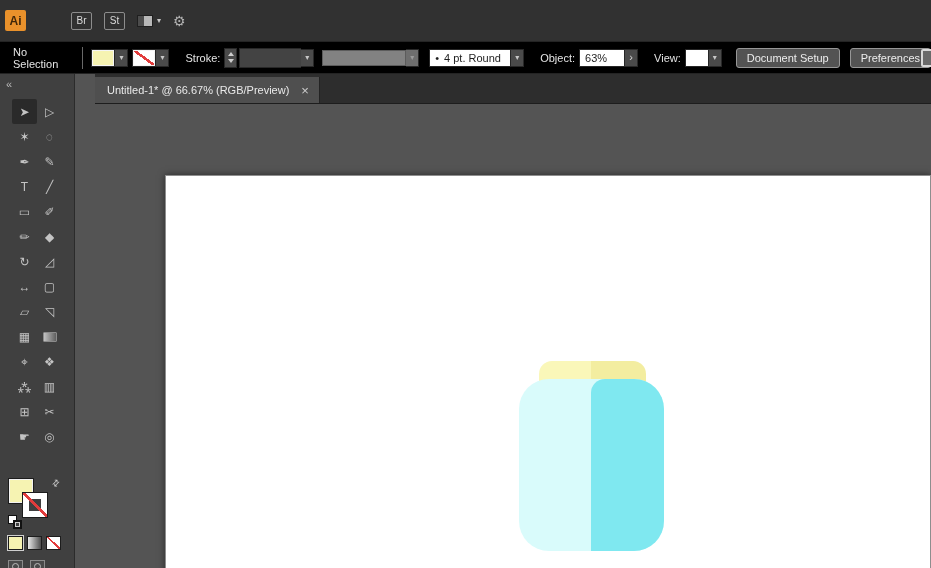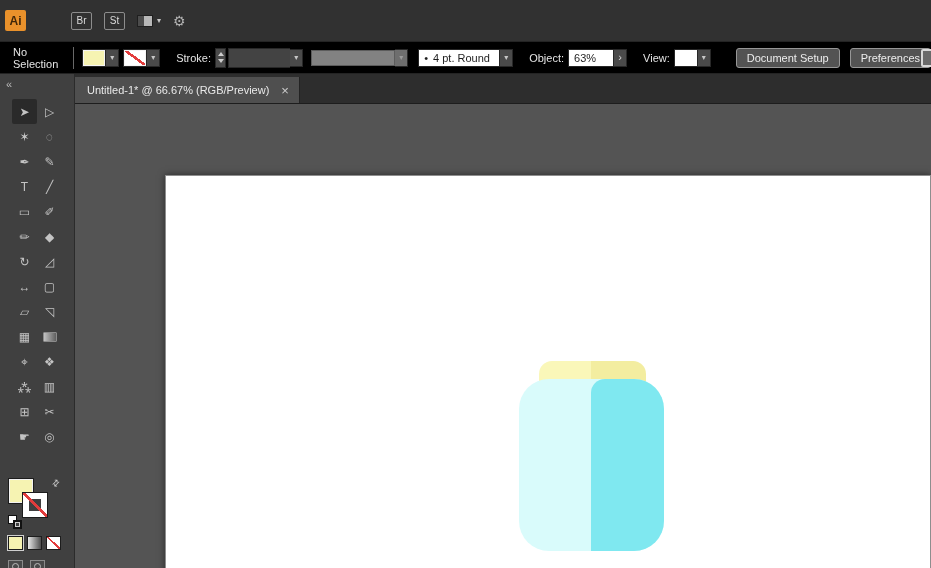--- a/index.html
+++ b/index.html
@@ -113,21 +113,21 @@
   .cbn { width: 15px; height: 14px; border: 1px solid #1d1d1d; }
   .cbn-color { background: var(--fill, #F6F3B2); box-shadow: 0 0 0 1px #cfcfcf; }
   .cbn-gradient { background: linear-gradient(90deg,#e8e8e8,#4d4d4d); }
 
   .drawmodes { position: absolute; top: 486px; left: 8px; display: flex; gap: 7px; }
   .dm { width: 15px; height: 13px; border: 1px solid #8b8b8b; background: #4a4a4a; position: relative; }
   .dm-inner { position: absolute; left: 3px; top: 2px; width: 7px; height: 7px; border: 1px solid #bcbcbc; border-radius: 50%; }
 
   
   .docarea { flex: 1; display: flex; flex-direction: column; min-width: 0; }
-  .tabbar { height: 30px; background: #2d2d2d; display: flex; align-items: flex-end; border-bottom: 1px solid #1d1d1d; }
+  .tabbar { height: 30px; background: #2d2d2d; display: flex; align-items: flex-end; border-bottom: 1px solid #1d1d1d; margin-left: 20px; }
   .tab {
     height: 26px; background: #4f4f4f; color: #e9e9e9; font-size: 11px;
     display: flex; align-items: center; gap: 12px; padding: 0 10px 0 12px;
     border-right: 1px solid #232323; white-space: nowrap;
   }
   .tab-close { color: #cdcdcd; font-size: 13px; line-height: 1; }
 
   .canvas { flex: 1; position: relative; background: var(--canvasbg, #545454); overflow: hidden; }
   .artboard {
     position: absolute; left: 90px; top: 71px; width: 766px; height: 405px;
@@ -216,21 +216,21 @@
   </div>
 
   <span class="lbl">View:</span>
   <div class="swgroup">
     <div class="style-swatch"></div>
     <div class="ddbtn">
         <span class="caret">▾</span>
       </div>
   </div>
 
-  <div class="cb-btn" style="margin-left:25px">Document Setup</div>
+  <div class="cb-btn" style="margin-left:14px">Document Setup</div>
   <div class="cb-btn">Preferences</div>
 
   <div class="cb-right-icon"></div>
 </div>
 
 <div class="main">
 
   <div class="toolcol">
     <div class="collapse">«</div>
     <div class="tools">

